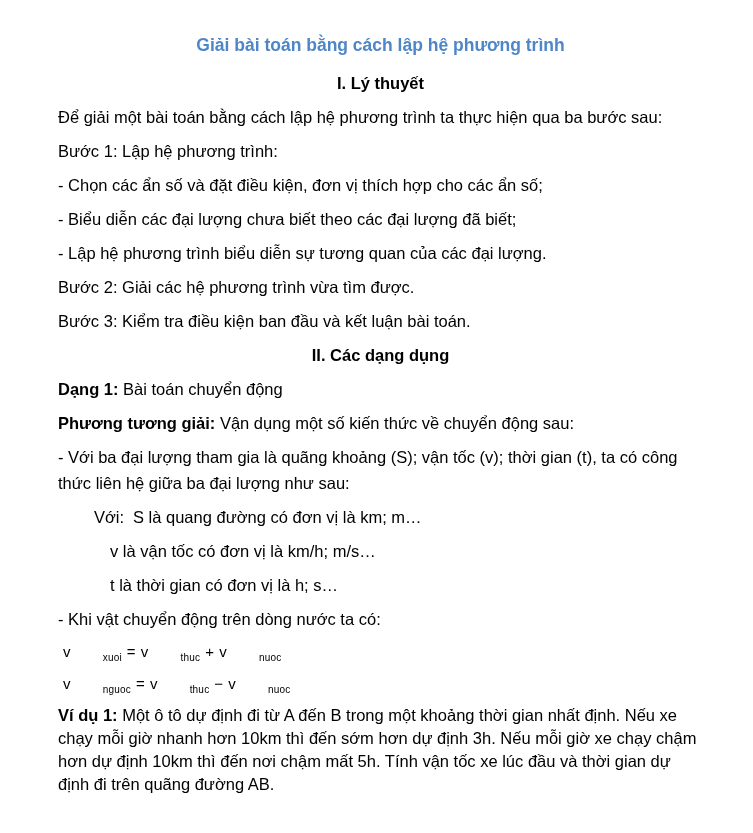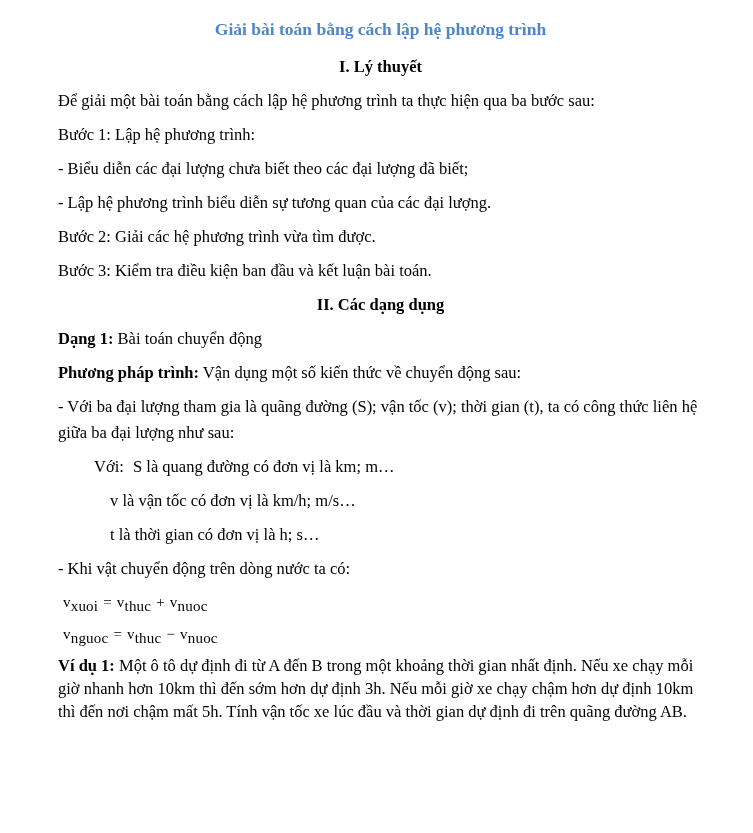--- a/index.html
+++ b/index.html
@@ -1,23 +1,23 @@
 <!DOCTYPE html>
 <html lang="vi"><head>
 <meta charset="utf-8">
 <style>
   html,body{margin:0;padding:0;background:#ffffff;}
   .doc{
     position:relative;
     width:753px;height:833px;
     box-sizing:border-box;
-    padding:16px 50px 0 58px;
+    padding:32px 50px 0 58px;
     background:#ffffff;
     overflow:hidden;
-    font-family:Liberation Serif, serif;
+    font-family:Liberation Sans, sans-serif;
     font-size:16.5px;
     line-height:26px;
     color:#000000;
   }
   .title{
     font-size:17.5px;
     font-weight:bold;
     color:#4e86c8;
     text-align:center;
     margin:0 0 12px 0;
@@ -28,53 +28,55 @@
   .b{font-weight:bold;}
   .withlabel{display:inline-block;width:39px;margin-left:36px;}
   .ind{margin-left:52px;}
   .formula{
     margin-left:5px;
     font-size:15px;
     line-height:24px;
     letter-spacing:0.2px;
   }
   .formula sub{
-    font-size:15px;
+    font-size:10px;
     line-height:0;
     vertical-align:-4px;
+    margin-left:32px;
   }
   .formula .op{padding:0 5px;}
   .example{margin-top:6px;line-height:23px;margin-bottom:12px;}
 </style>
 </head>
 <body>
 
 <div class="doc">
 
   <h1 class="title">Giải bài toán bằng cách lập hệ phương trình</h1>
 
   <p class="h2">I. Lý thuyết</p>
 
   <p>Để giải một bài toán bằng cách lập hệ phương trình ta thực hiện qua ba bước sau:</p>
 
   <p>Bước 1: Lập hệ phương trình:</p>
 
+  <p>- Chọn các ẩn số và đặt điều kiện, đơn vị thích hợp cho các ẩn số;</p>
   <p>- Biểu diễn các đại lượng chưa biết theo các đại lượng đã biết;</p>
   <p>- Lập hệ phương trình biểu diễn sự tương quan của các đại lượng.</p>
 
   <p>Bước 2: Giải các hệ phương trình vừa tìm được.</p>
   <p>Bước 3: Kiểm tra điều kiện ban đầu và kết luận bài toán.</p>
 
   <p class="h2">II. Các dạng dụng</p>
 
   <p><span class="b">Dạng 1:</span><span> Bài toán chuyển động</span></p>
 
-  <p><span class="b">Phương pháp trình:</span><span> Vận dụng một số kiến thức về chuyển động sau:</span></p>
+  <p><span class="b">Phương tương giải:</span><span> Vận dụng một số kiến thức về chuyển động sau:</span></p>
 
-  <p>- Với ba đại lượng tham gia là quãng đường (S); vận tốc (v); thời gian (t), ta có công thức liên hệ giữa ba đại lượng như sau:</p>
+  <p>- Với ba đại lượng tham gia là quãng khoảng (S); vận tốc (v); thời gian (t), ta có công thức liên hệ giữa ba đại lượng như sau:</p>
 
 
   <p><span class="withlabel">Với:</span><span>S là quang đường có đơn vị là km; m…</span></p>
   <p class="ind">v là vận tốc có đơn vị là km/h; m/s…</p>
   <p class="ind">t là thời gian có đơn vị là h; s…</p>
 
   <p>- Khi vật chuyển động trên dòng nước ta có:</p>
 
   <p class="formula"><span>v</span><sub>xuoi</sub><span class="op">=</span><span>v</span><sub>thuc</sub><span class="op">+</span><span>v</span><sub>nuoc</sub></p>
 

